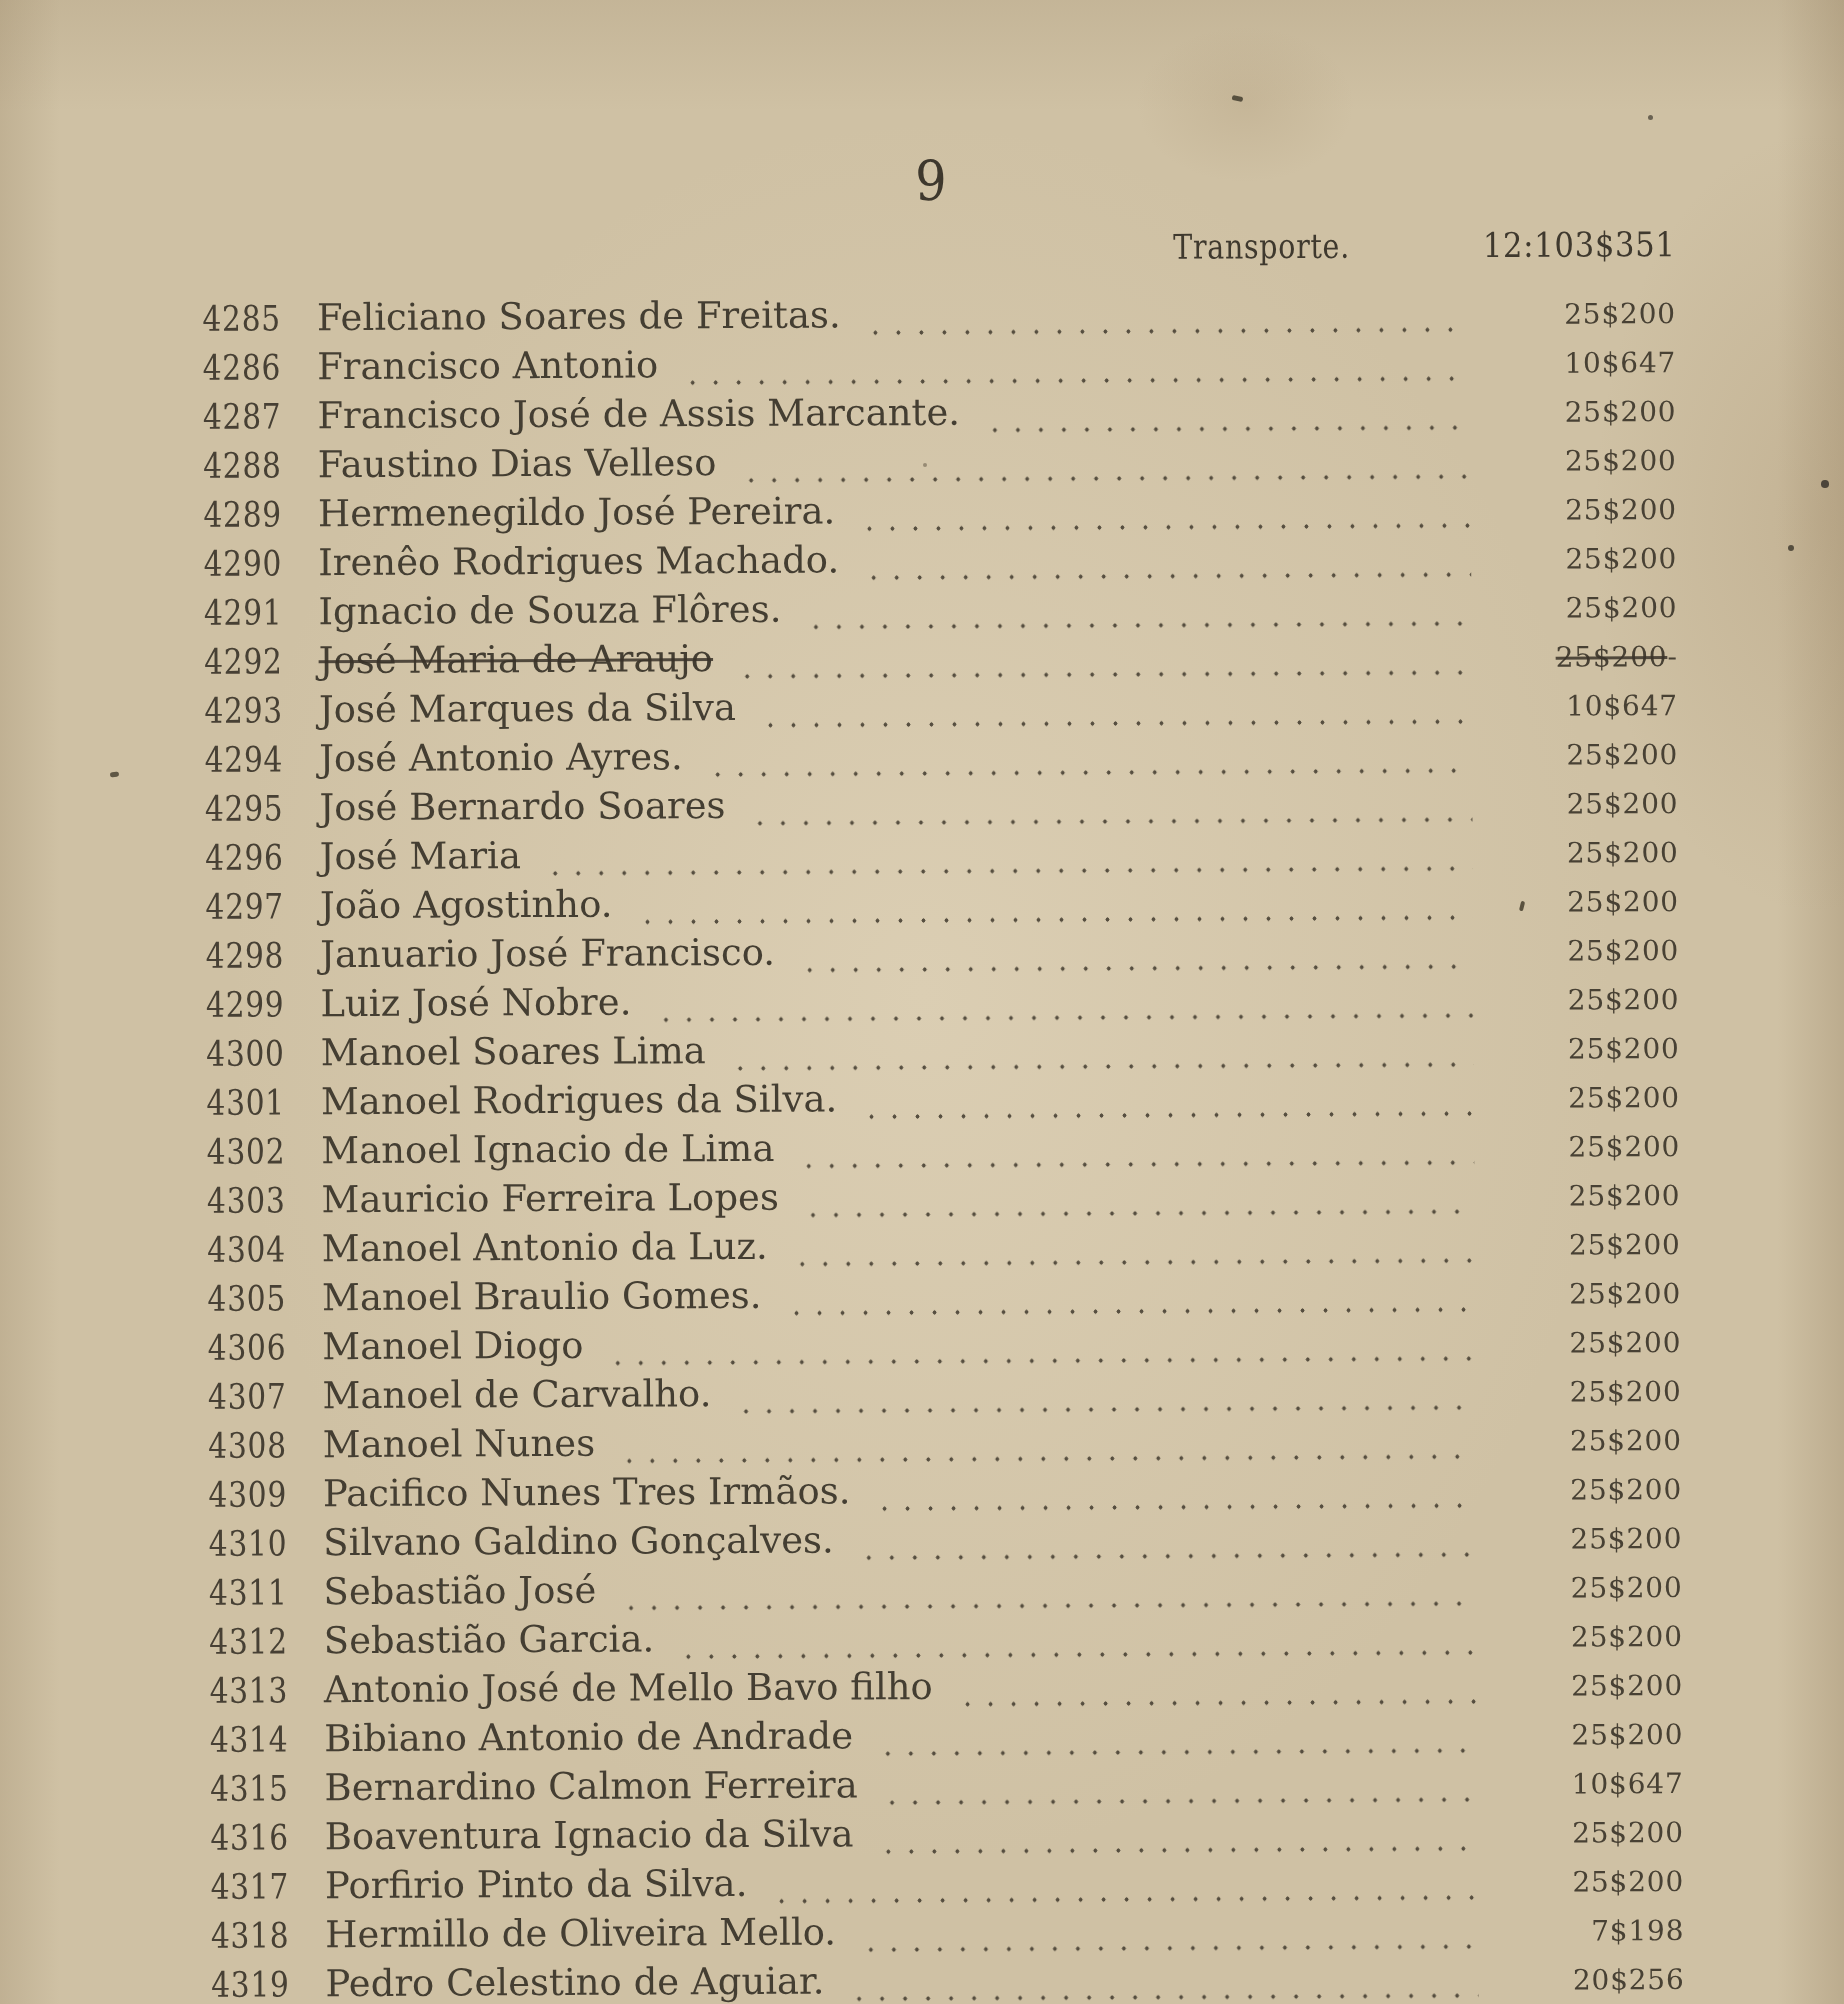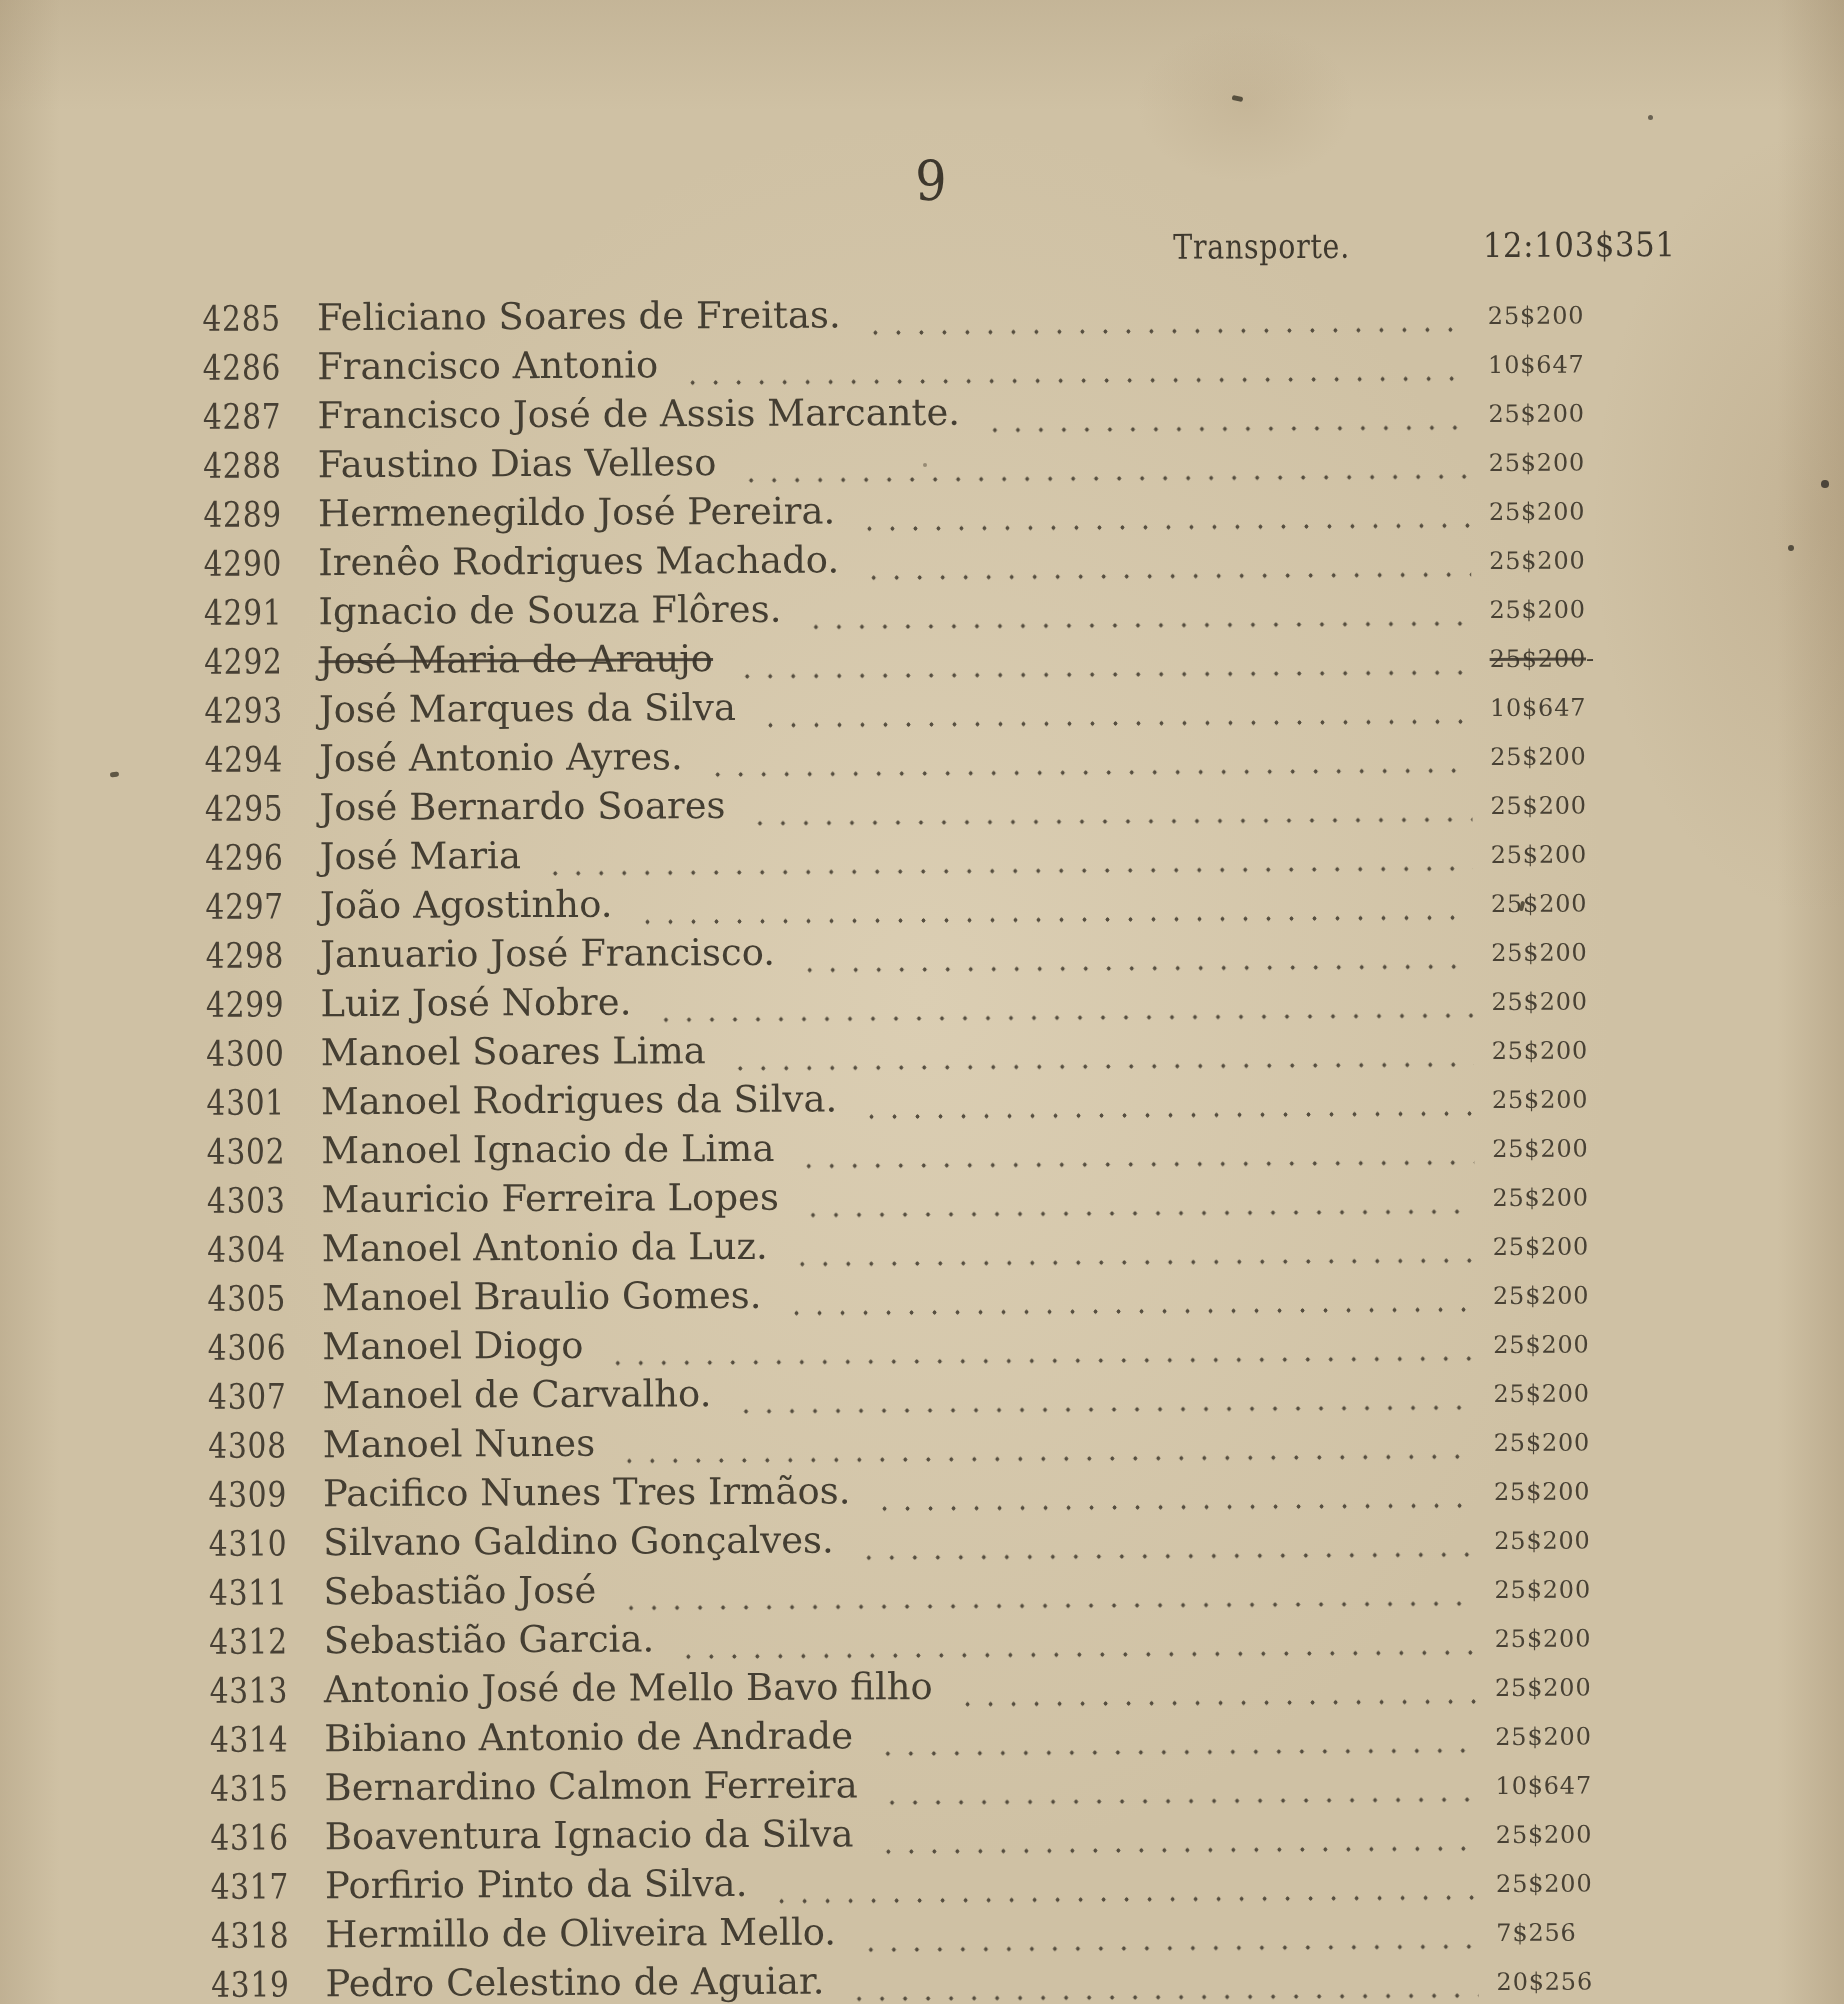--- a/index.html
+++ b/index.html
@@ -39,21 +39,21 @@
   .num{
     width:286px;text-align:right;font-size:35px;letter-spacing:0.8px;color:#474034;
     transform:scaleX(.85);transform-origin:100% 50%;flex:none;
   }
   .nm{margin-left:36px;letter-spacing:0;flex:none;color:#443e32;}
   .leader{
     flex:1;align-self:stretch;margin:0 18px 0 23px;
     background-image:radial-gradient(circle, rgba(64,57,45,.85) 1.8px, rgba(64,57,45,0) 2.2px);
     background-size:23px 4.8px;background-repeat:repeat-x;background-position:0 34px;
   }
-  .amt{min-width:188px;font-size:24px;letter-spacing:0.8px;color:#484134;flex:none;}
+  .amt{min-width:188px;text-align:right;font-size:28px;letter-spacing:0.8px;color:#484134;flex:none;}
   .row.struck .nm,.row.struck .amt{
     text-decoration:line-through;
     text-decoration-thickness:3.2px;
     text-decoration-color:rgba(58,51,41,.85);
   }
   .sfx{display:inline-block;}
   .speck{position:absolute;background:#57503f;border-radius:50%;}
   .s1{left:1232px;top:96px;width:10.8px;height:4.8px;border-radius:2.4px;transform:rotate(12deg);}
   .s2{left:1648px;top:115px;width:5.2px;height:5.2px;background:#6a6252;}
   .s3{left:1821px;top:480px;width:7.6px;height:7.6px;background:#4b443a;}
@@ -271,21 +271,21 @@
         <li class="row">
     <span class="num">4317</span>
     <span class="nm">Porfirio Pinto da Silva.</span>
     <span class="leader"></span>
     <span class="amt">25$200</span>
   </li>
         <li class="row">
     <span class="num">4318</span>
     <span class="nm">Hermillo de Oliveira Mello.</span>
     <span class="leader"></span>
-    <span class="amt">7$256</span>
+    <span class="amt">7$198</span>
   </li>
         <li class="row">
     <span class="num">4319</span>
     <span class="nm">Pedro Celestino de Aguiar.</span>
     <span class="leader"></span>
     <span class="amt">20$256</span>
   </li>
       </ol>
 
   </div>

